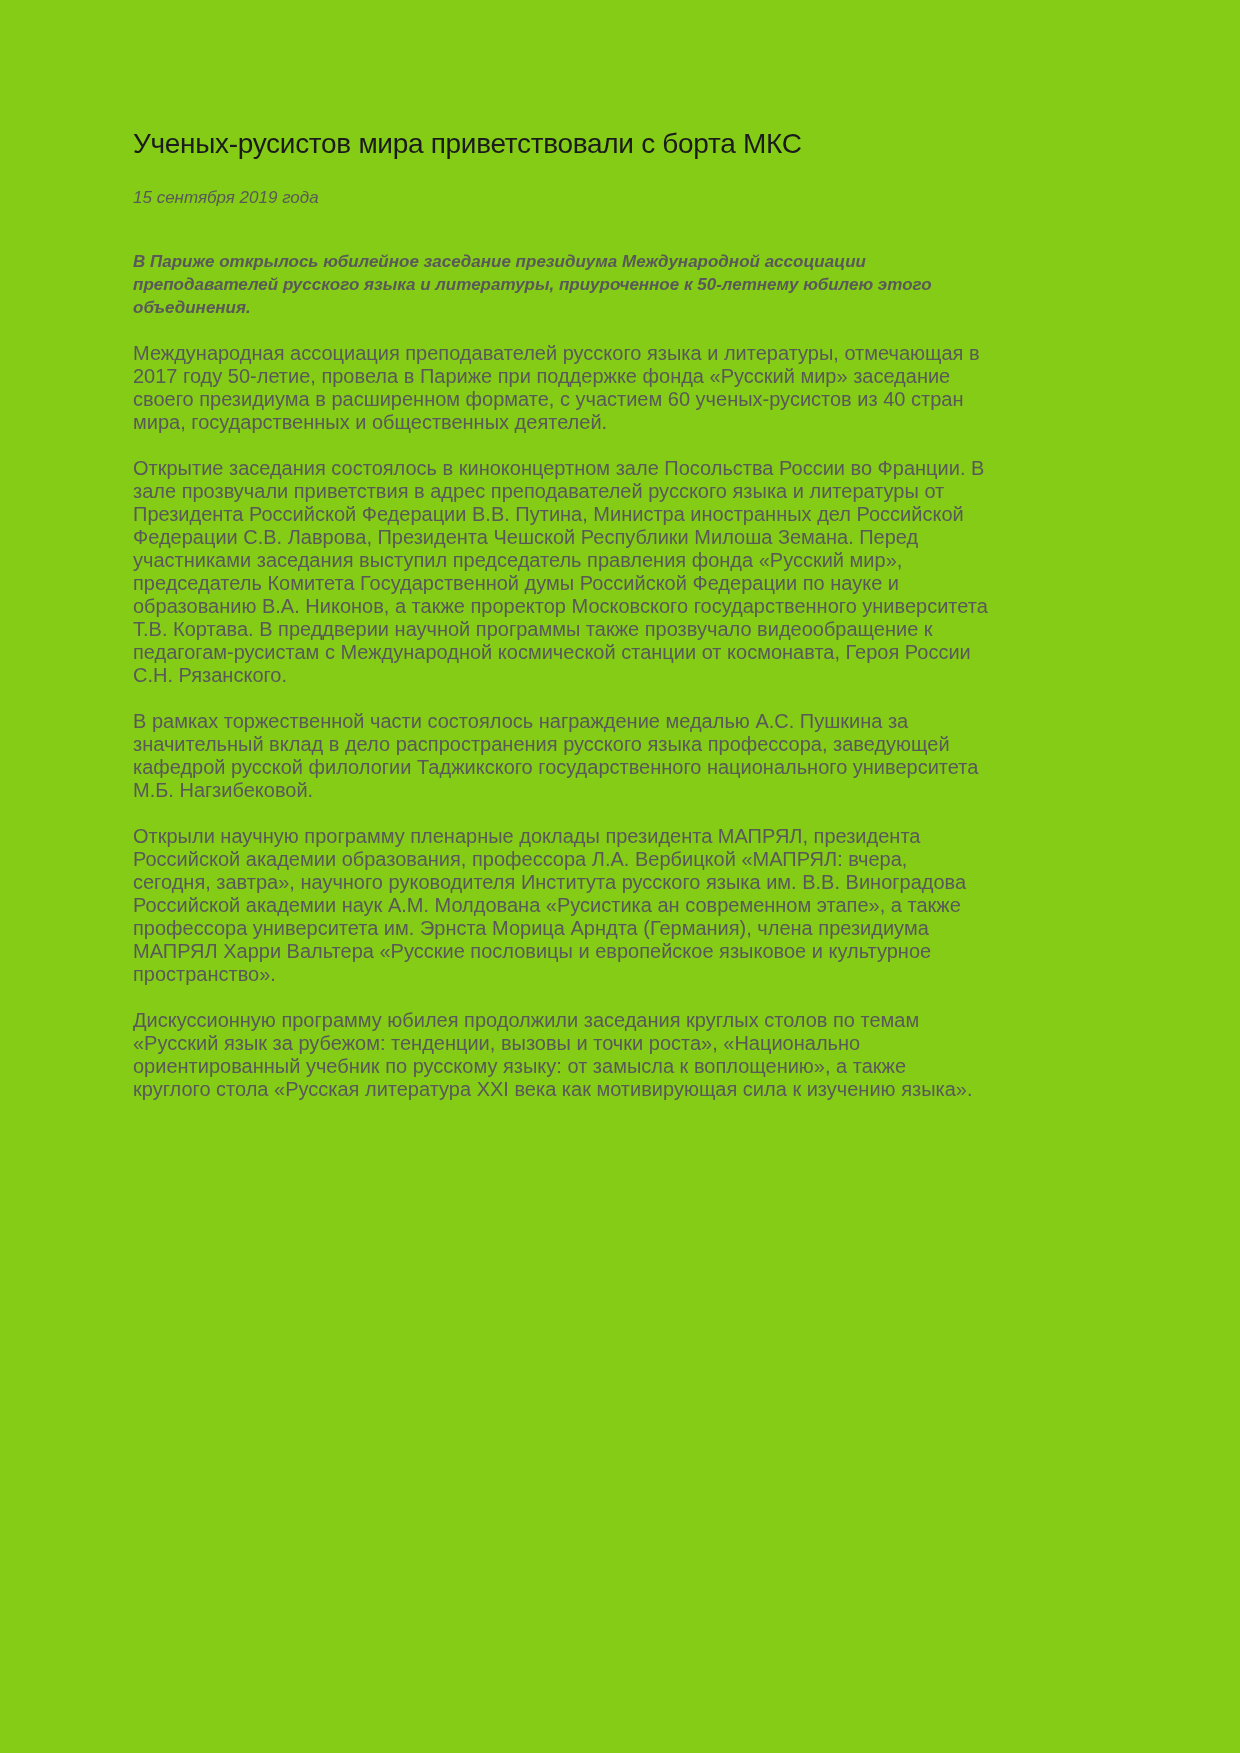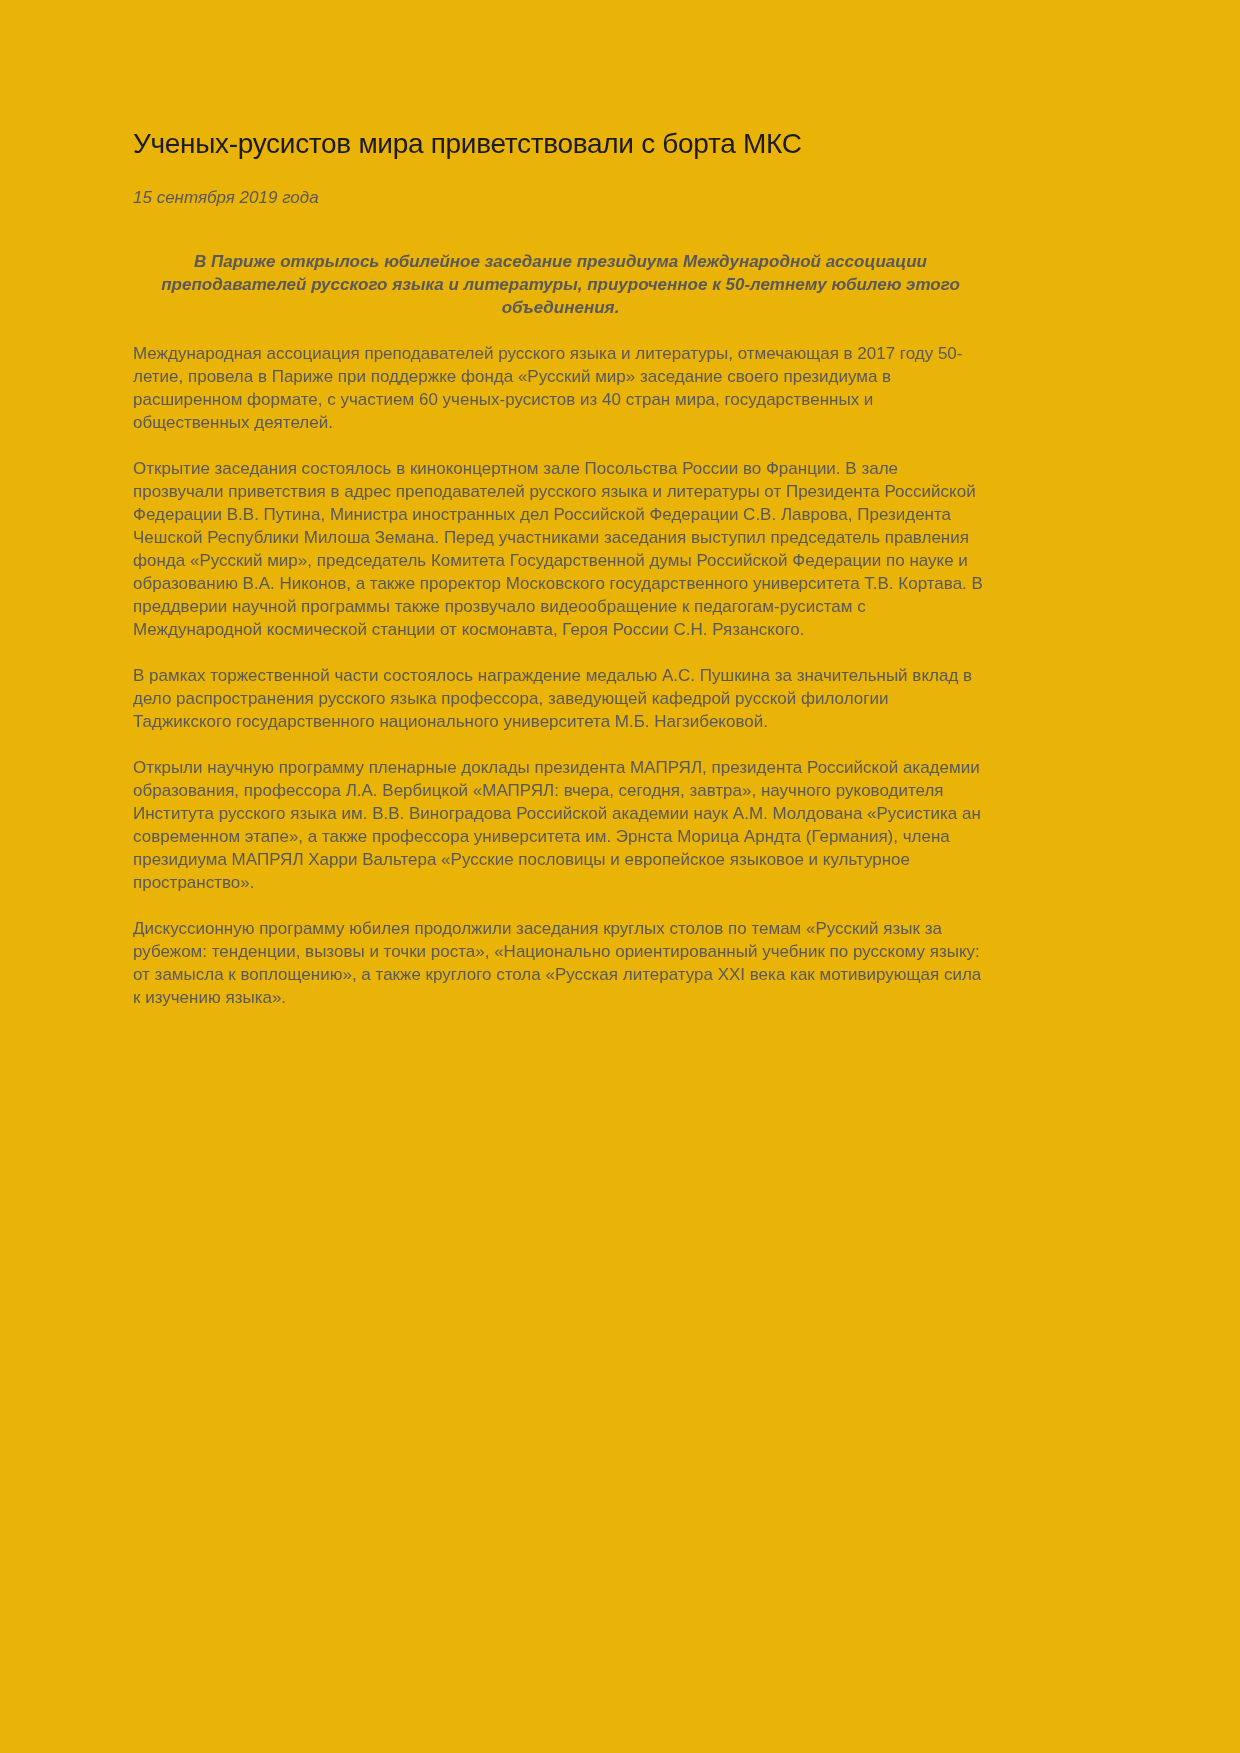--- a/index.html
+++ b/index.html
@@ -4,21 +4,21 @@
 <style>
   html, body {
     margin: 0;
     padding: 0;
     background: #ffffff;
   }
   .page {
     position: relative;
     width: 1240px;
     height: 1753px;
-    background: #eab308;
+    background: #84cc16;
     font-family: "Liberation Sans", sans-serif;
     overflow: hidden;
   }
   .content {
     box-sizing: border-box;
     padding: 128px 252px 0 133px; 
   }
   .article-title {
     margin: 0;
     font-size: 28px;
@@ -34,25 +34,24 @@
     font-style: italic;
     color: #595959;
   }
   .article-lead {
     margin: 41px 0 0 0;
     font-size: 17px;
     line-height: 23px;
     font-style: italic;
     font-weight: bold;
     color: #595959;
-    text-align: center;
   }
   .article-paragraph {
     margin: 23px 0 0 0;
-    font-size: 17px;
+    font-size: 20px;
     line-height: 23px;
     font-weight: normal;
     color: #595959;
   }
   .article-paragraph:first-of-type {
     margin-top: 26px;
   }
 </style>
 </head>
 <body>

